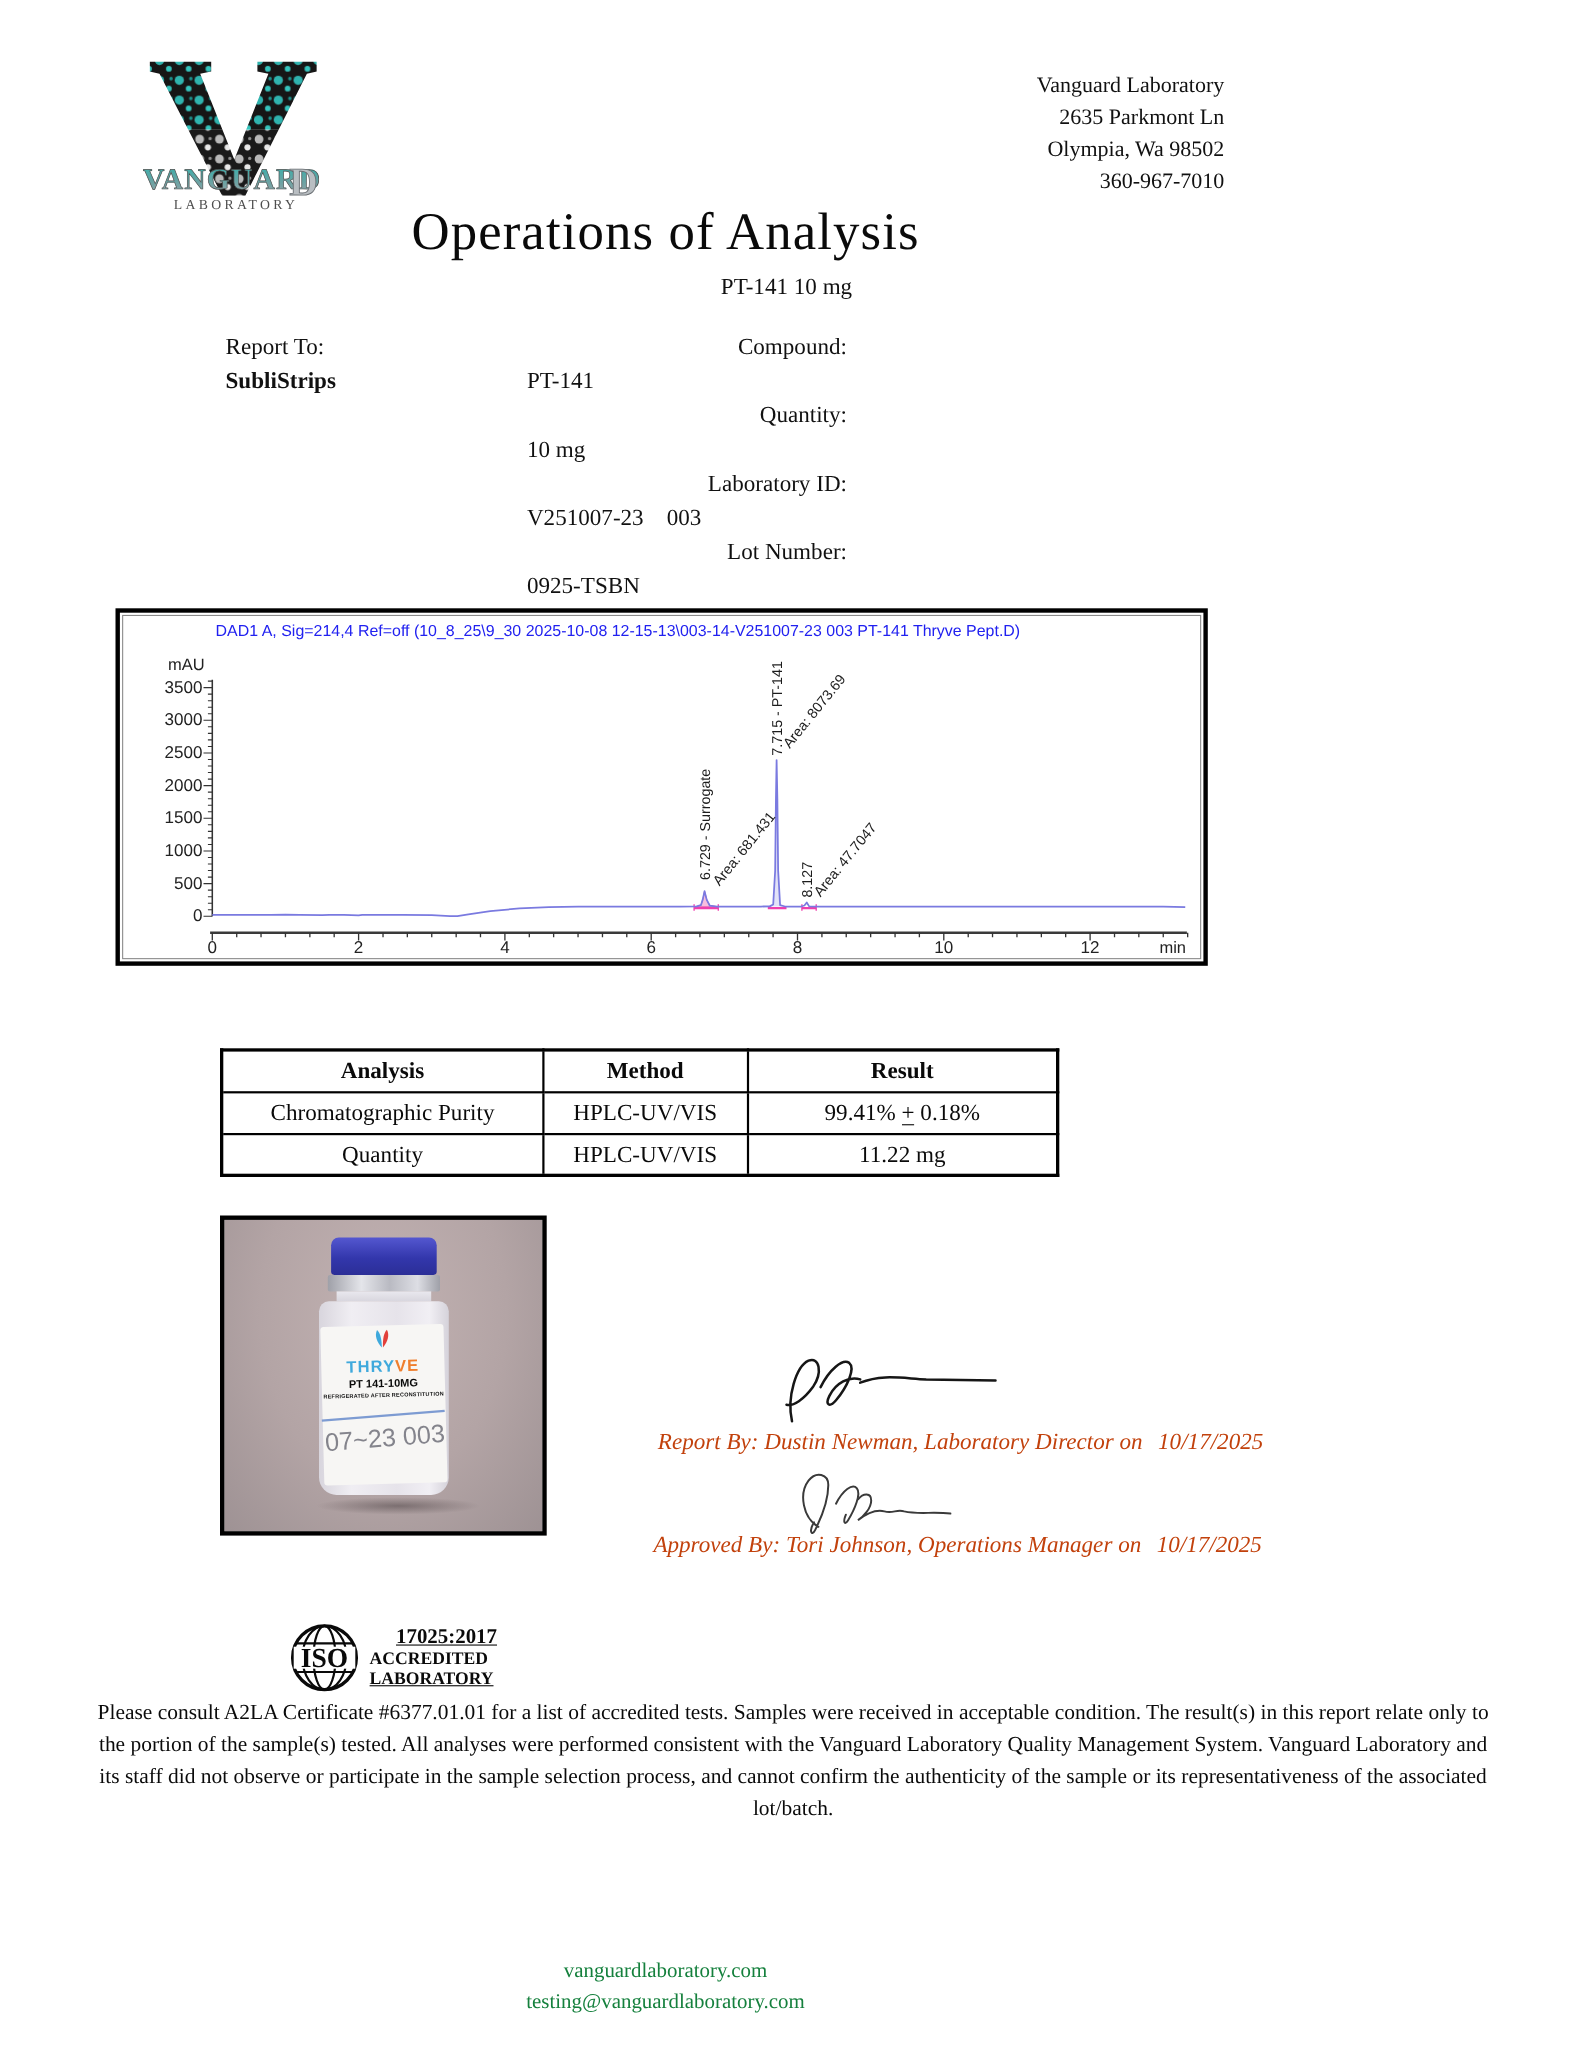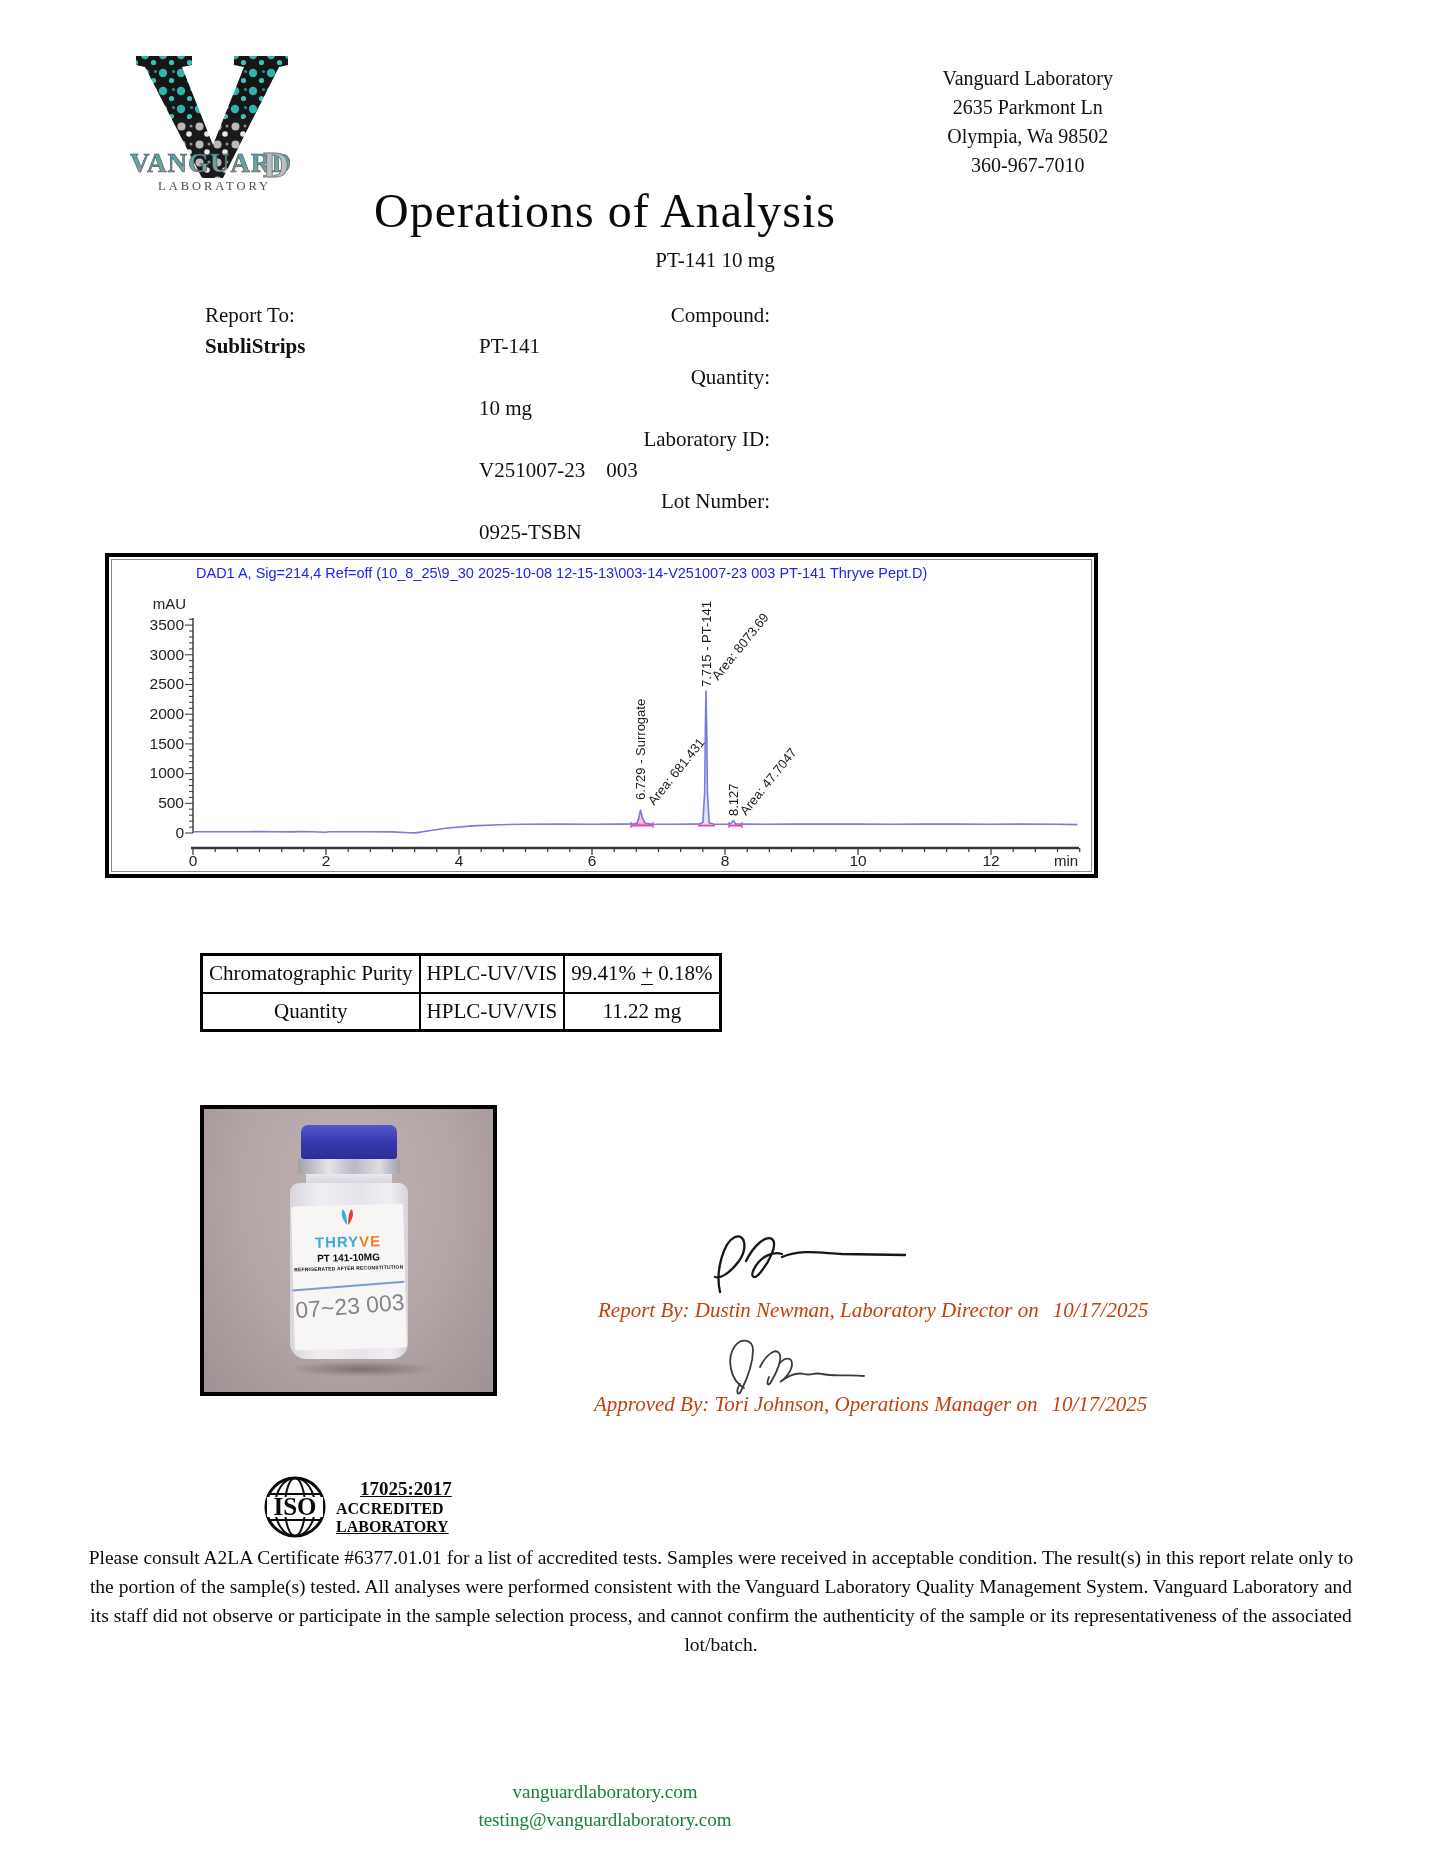--- a/index.html
+++ b/index.html
@@ -1,21 +1,21 @@
 <!DOCTYPE html>
 <html><head>
 <meta charset="utf-8">
 <style>
   * { margin:0; padding:0; box-sizing:border-box; }
   body { background:#888; font-family:"Liberation Serif", serif; }
   .page { position:relative; width:1445px; height:1870px; background:#ffffff; margin:0 auto; overflow:hidden; }
 
   
   .logo-wrap { position:absolute; left:122px; top:50px; width:180px; height:150px; }
-  .address { position:absolute; top:64px; right:332px; text-align:center; font-size:20px; line-height:29px; color:#111; }
+  .address { position:absolute; top:64px; right:332px; text-align:right; font-size:20px; line-height:29px; color:#111; }
 
   .title { position:absolute; top:183px; left:0; width:1210px; text-align:center; font-size:48px; color:#0a0a0a; letter-spacing:1px; }
   .subtitle { position:absolute; top:248px; left:0; width:1430px; text-align:center; font-size:21px; color:#111; }
 
   
   .report-to { position:absolute; left:205px; top:300px; font-size:21px; line-height:31px; color:#111; }
   .report-to .val { font-weight:bold; }
   .info-right { position:absolute; left:470px; top:300px; width:640px; font-size:21px; line-height:31px; color:#111; }
   .irow { display:flex;flex-direction:column; }
   .ilabel { width:300px; text-align:right; }
@@ -188,20 +188,25 @@
         <text transform="translate(599,127) rotate(-90)" font-size="13" fill="#1c1c1c">7.715 -  PT-141</text>
         <text transform="translate(606,121) rotate(-51)" font-size="13" fill="#1c1c1c">Area: 8073.69</text>
         <text transform="translate(626,256) rotate(-90)" font-size="13" fill="#1c1c1c">8.127</text>
         <text transform="translate(634,256) rotate(-51)" font-size="13" fill="#1c1c1c">Area: 47.7047</text>
       </svg>
     </div>
   </div>
 
   <table class="results">
     <tbody>
+        <tr>
+      <th class="c1">Analysis</th>
+      <th class="c2">Method</th>
+      <th class="c3">Result</th>
+    </tr>
     <tr>
       <td>Chromatographic Purity</td>
       <td>HPLC-UV/VIS</td>
       <td><span>99.41% </span><span class="pm">+</span><span> 0.18%</span></td>
     </tr>
     <tr>
       <td>Quantity</td>
       <td>HPLC-UV/VIS</td>
       <td>11.22 mg</td>
     </tr>

